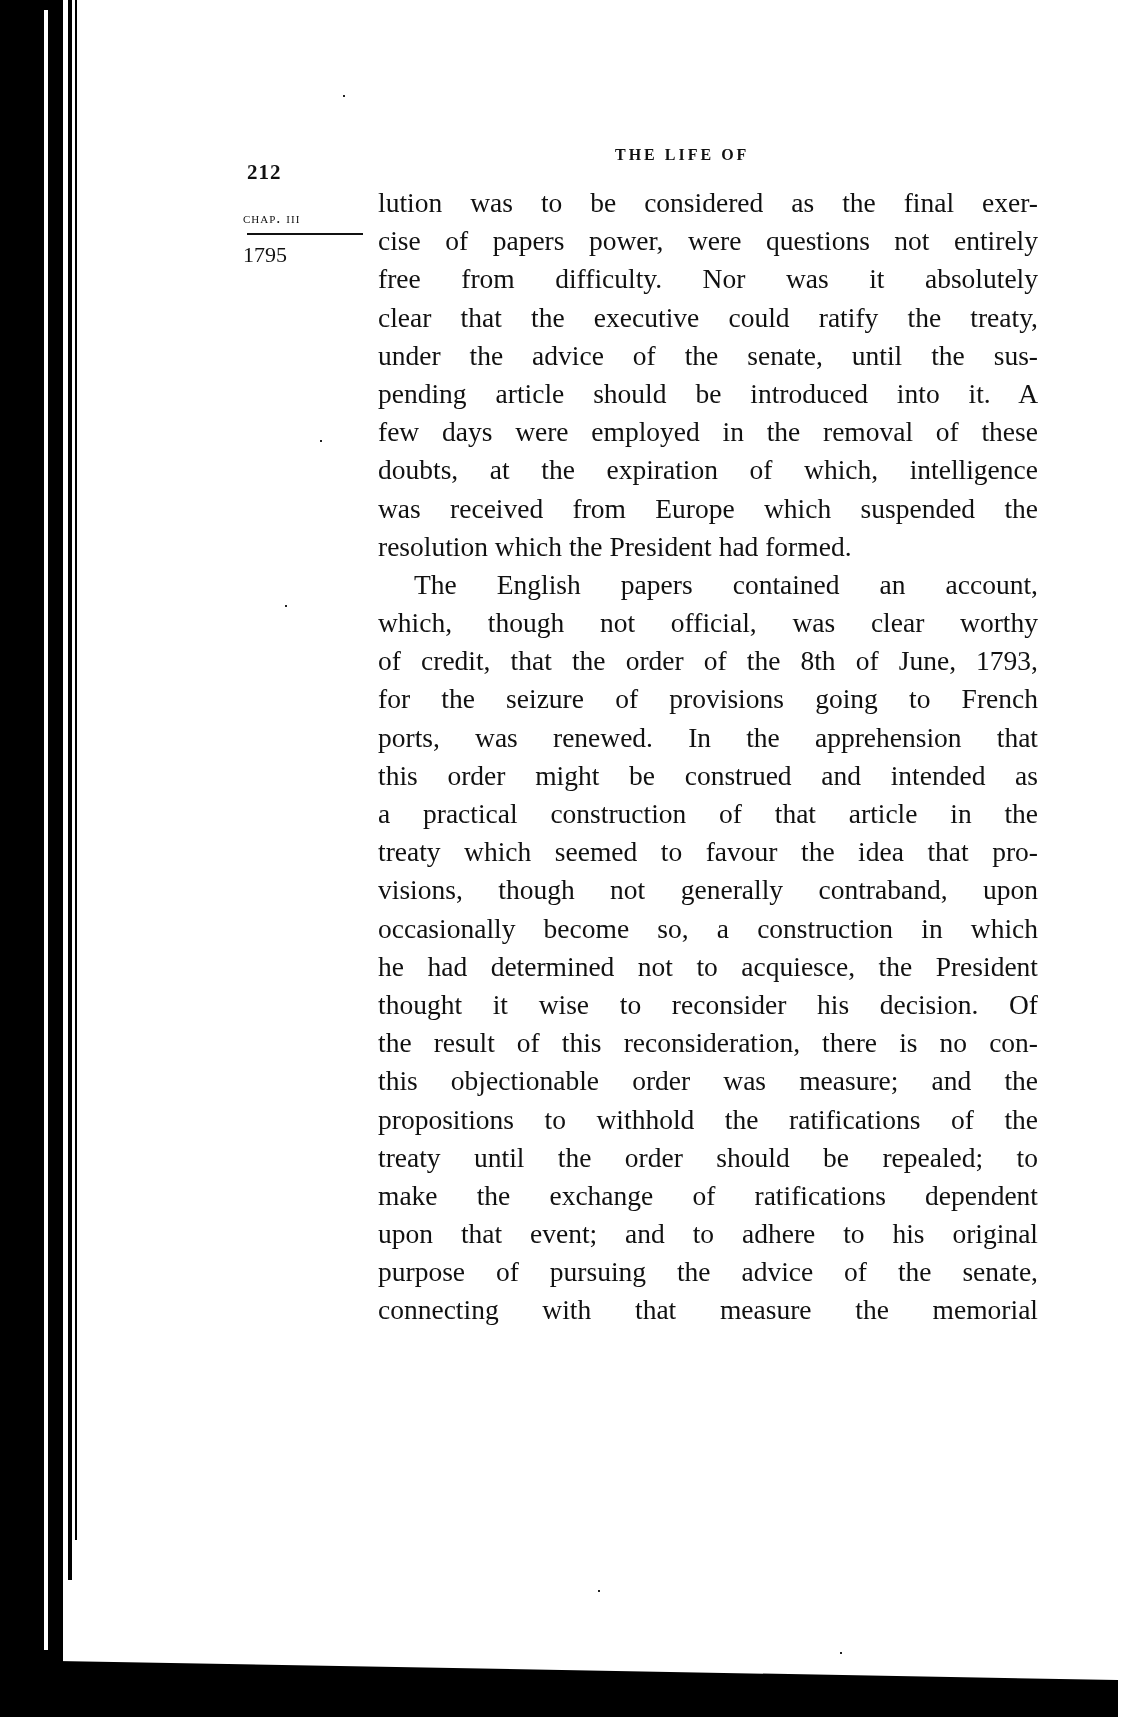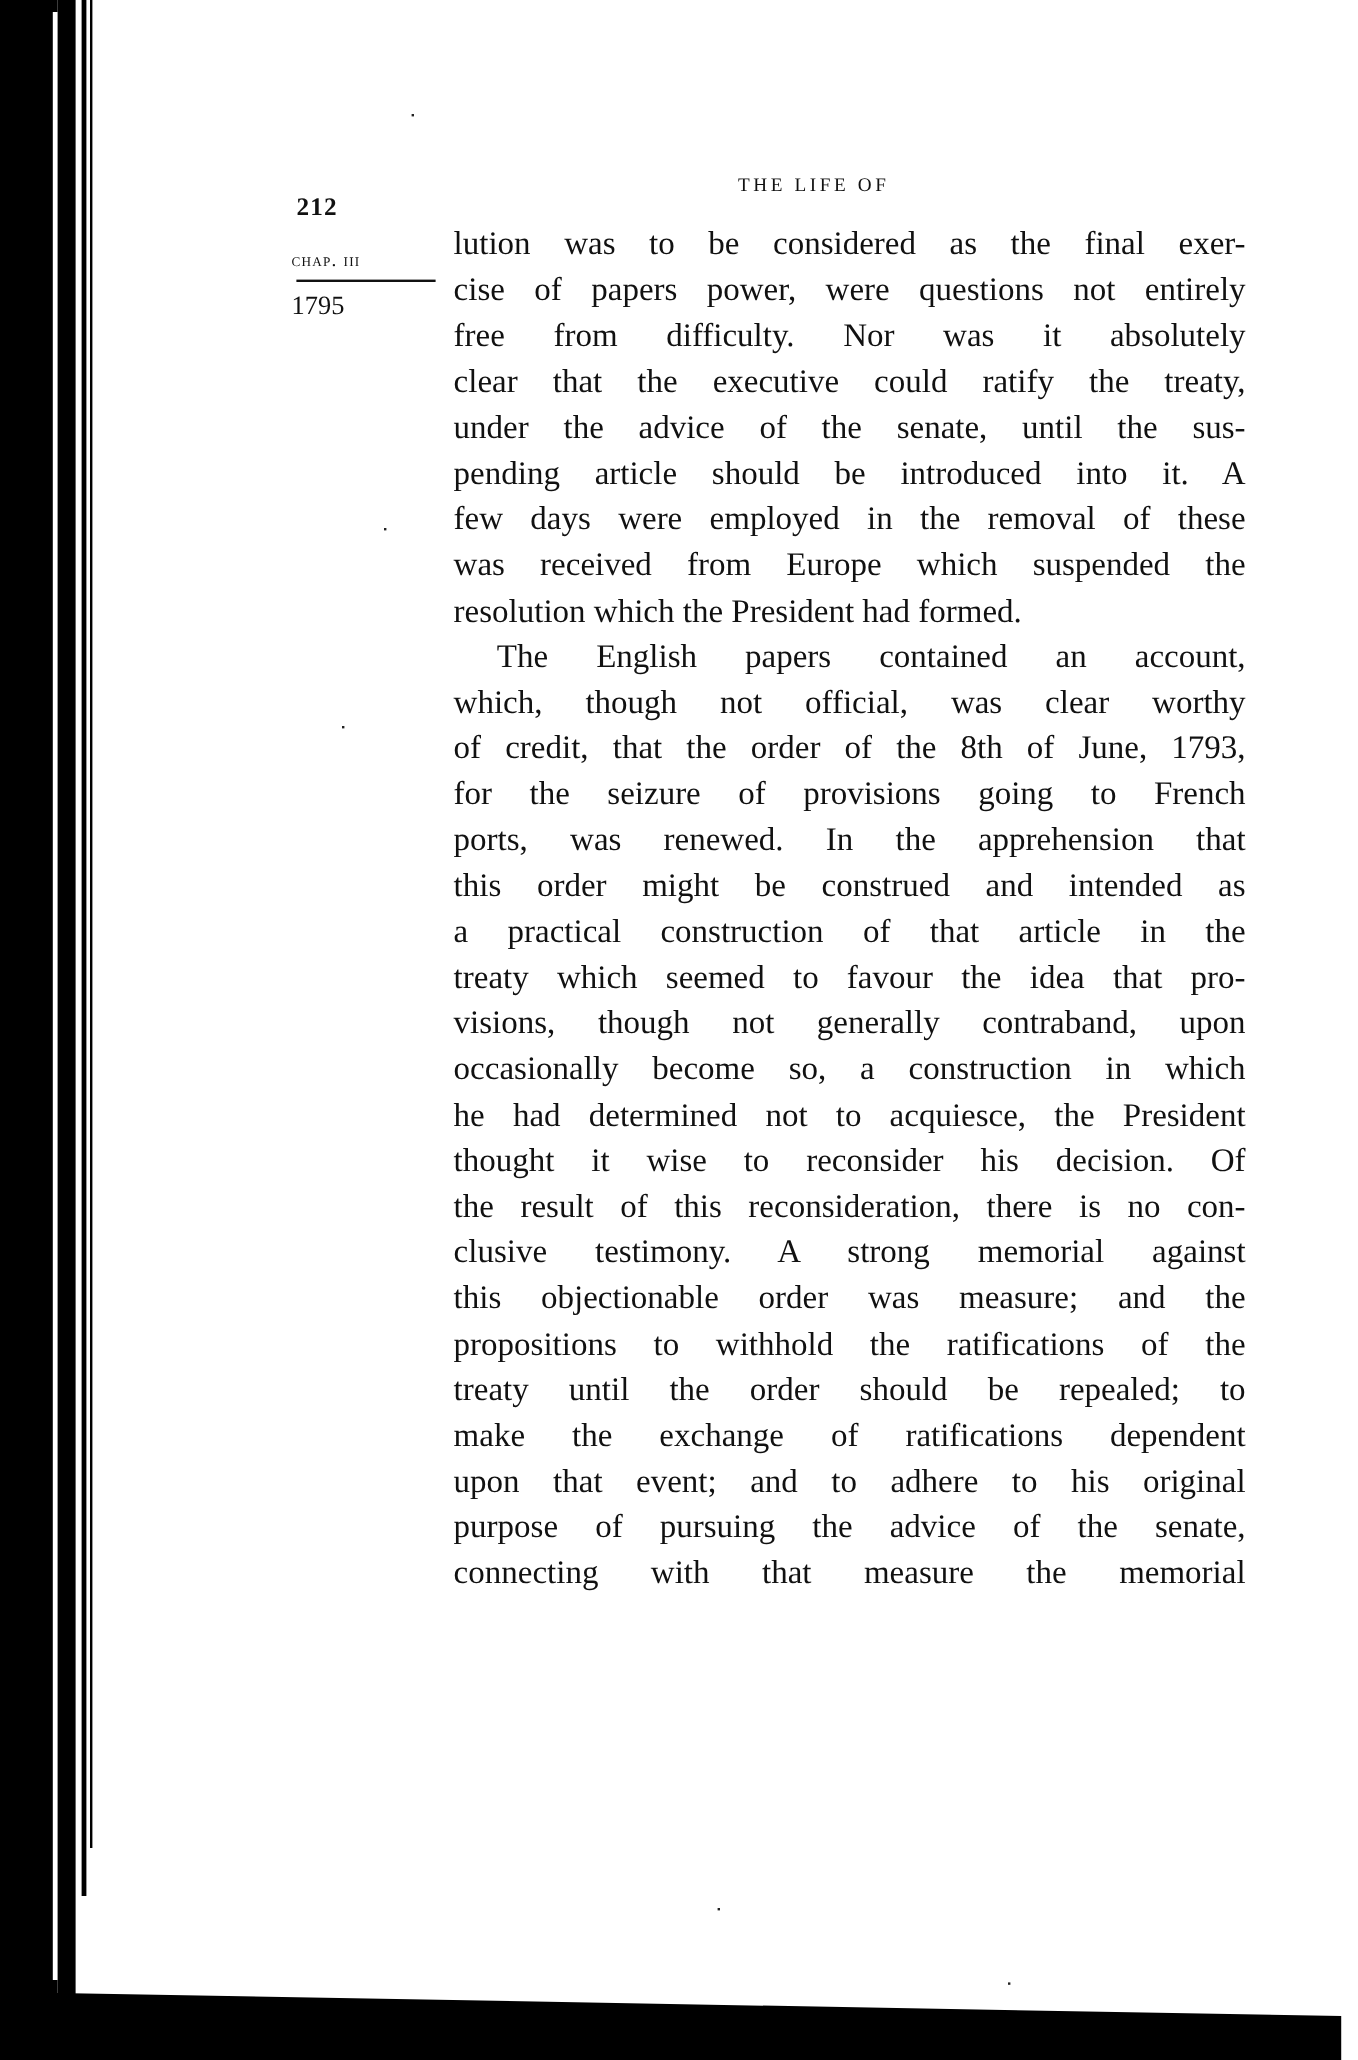--- a/index.html
+++ b/index.html
@@ -27,21 +27,21 @@
 
   .running-head {
     position: absolute; top: 144px; left: 247px; width: 790px; height: 24px;
   }
   .page-number {
     position: absolute; left: 0; top: 0;
     font-size: 21px; font-weight: bold; letter-spacing: 1px; margin-top: 16px;
   }
   .head-title {
     position: absolute; left: 368px; top: 2px;
-    font-size: 16px; font-weight: normal; letter-spacing: 3px;
+    font-size: 16px; font-weight: bold; letter-spacing: 3px;
   }
 
   .margin-note { position: absolute; left: 243px; top: 205px; width: 122px; text-align: left; }
   .chap {
     font-size: 16px; letter-spacing: 1px; font-variant: small-caps;
     text-transform: lowercase; line-height: 26px;
   }
   .margin-rule { height: 2px; background: #111; margin: 2px 2px 8px 4px; }
   .year { font-size: 22px; line-height: 24px; }
 
@@ -83,38 +83,38 @@
 
 <div class="body-text">
   <div id="para-0">
       <span class="line">lution was to be considered as the final exer-</span>
       <span class="line">cise of papers power, were questions not entirely</span>
       <span class="line">free from difficulty.  Nor was it absolutely</span>
       <span class="line">clear that the executive could ratify the treaty,</span>
       <span class="line">under the advice of the senate, until the sus-</span>
       <span class="line">pending article should be introduced into it.  A</span>
       <span class="line">few days were employed in the removal of these</span>
+      <span class="line">doubts, at the expiration of which, intelligence</span>
       <span class="line">was received from Europe which suspended the</span>
       <span class="line last">resolution which the President had formed.</span>
     </div>
   <div id="para-1">
       <span class="line indent">The English papers contained an account,</span>
       <span class="line">which, though not official, was clear worthy</span>
       <span class="line">of credit, that the order of the 8th of June, 1793,</span>
       <span class="line">for the seizure of provisions going to French</span>
       <span class="line">ports, was renewed.  In the apprehension that</span>
       <span class="line">this order might be construed and intended as</span>
       <span class="line">a practical construction of that article in the</span>
       <span class="line">treaty which seemed to favour the idea that pro-</span>
       <span class="line">visions, though not generally contraband, upon</span>
       <span class="line">occasionally become so, a construction in which</span>
       <span class="line">he had determined not to acquiesce, the President</span>
       <span class="line">thought it wise to reconsider his decision.  Of</span>
       <span class="line">the result of this reconsideration, there is no con-</span>
-      <span class="line">clusive testimony.  A strong memorial against</span>
       <span class="line">this objectionable order was measure; and the</span>
       <span class="line">propositions to withhold the ratifications of the</span>
       <span class="line">treaty until the order should be repealed; to</span>
       <span class="line">make the exchange of ratifications dependent</span>
       <span class="line">upon that event; and to adhere to his original</span>
       <span class="line">purpose of pursuing the advice of the senate,</span>
       <span class="line">connecting with that measure the memorial</span>
     </div>
 </div>
 

